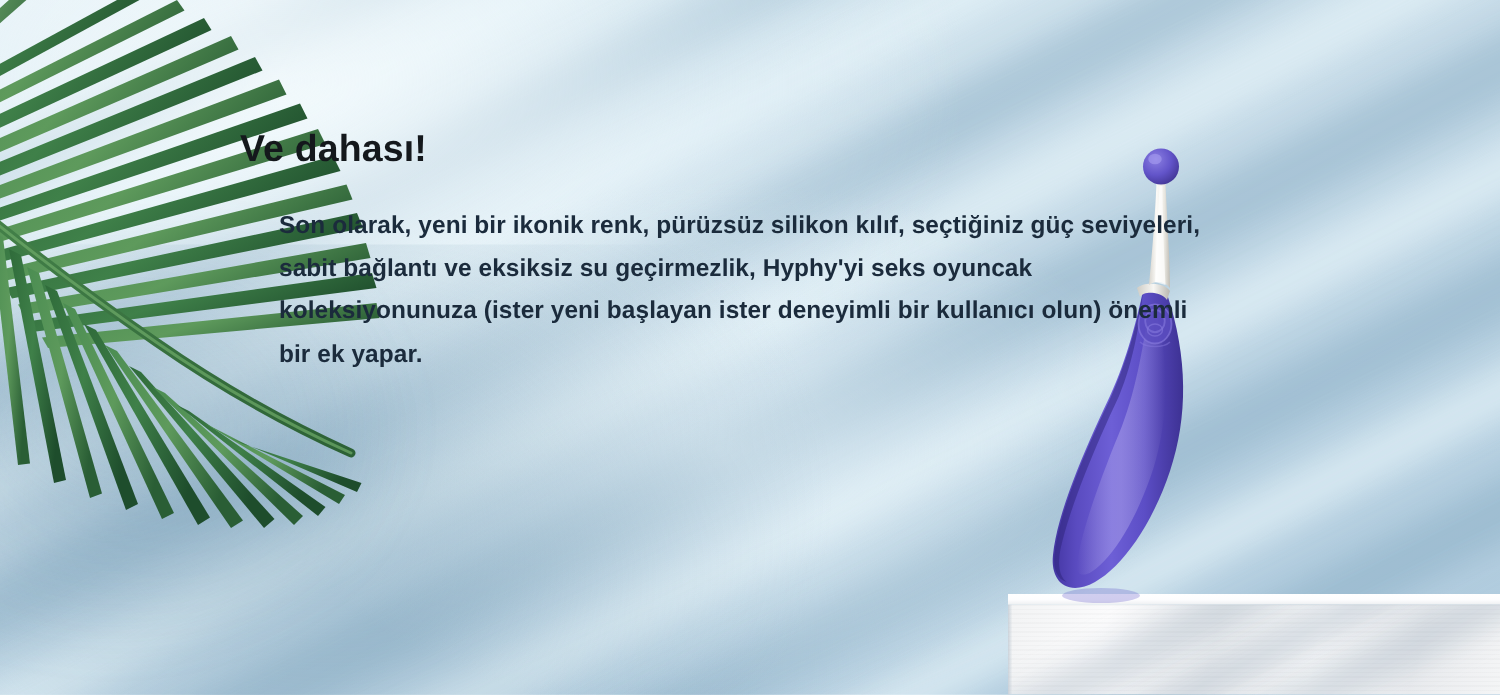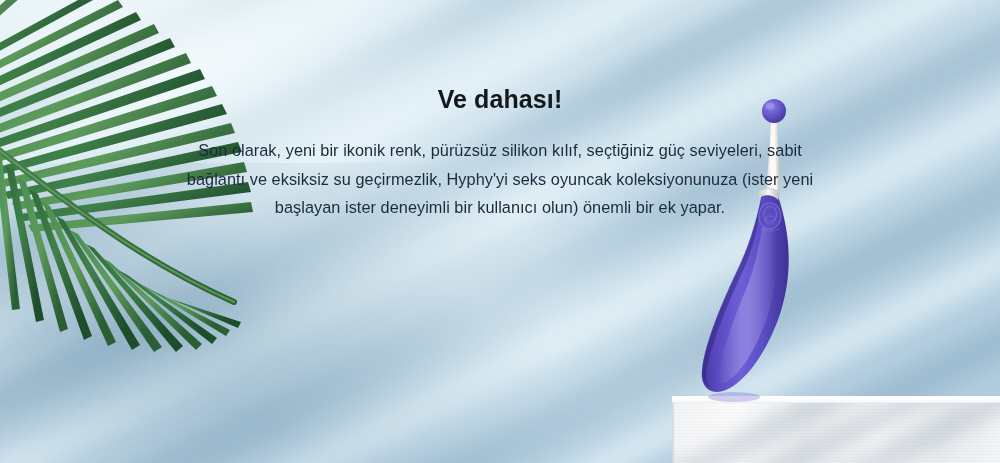--- a/index.html
+++ b/index.html
@@ -102,37 +102,38 @@
     background:linear-gradient(to right, rgba(190,200,210,.75), rgba(190,200,210,0));
   }
 
   
   .product { position:absolute; left:700px; top:88px; width:160px; height:320px; }
   .product svg { width:100%; height:100%; display:block; }
 
   
   .copy {
     position:absolute; left:160px; top:84px; width:680px;
-    text-align:center;
+    text-align:left;
     z-index:6;
   }
   .headline {
     font-size:25px;
     font-weight:bold;
     color:#14181c;
     letter-spacing:.1px;
     line-height:1.2;
   }
   .bodycopy {
     margin-top:22px;
     font-size:16.3px;
     line-height:28.5px;
     color:#1b2b3c;
     letter-spacing:.05px;
     padding:0 26px;
+    font-weight:bold;
   }
 </style>
 </head>
 <body>
 
 <div class="stage">
 
   <div class="bands">
     <div class="band" style="top:2%;   height:52px;"></div>
     <div class="lband" style="top:10%;  height:44px;"></div>

